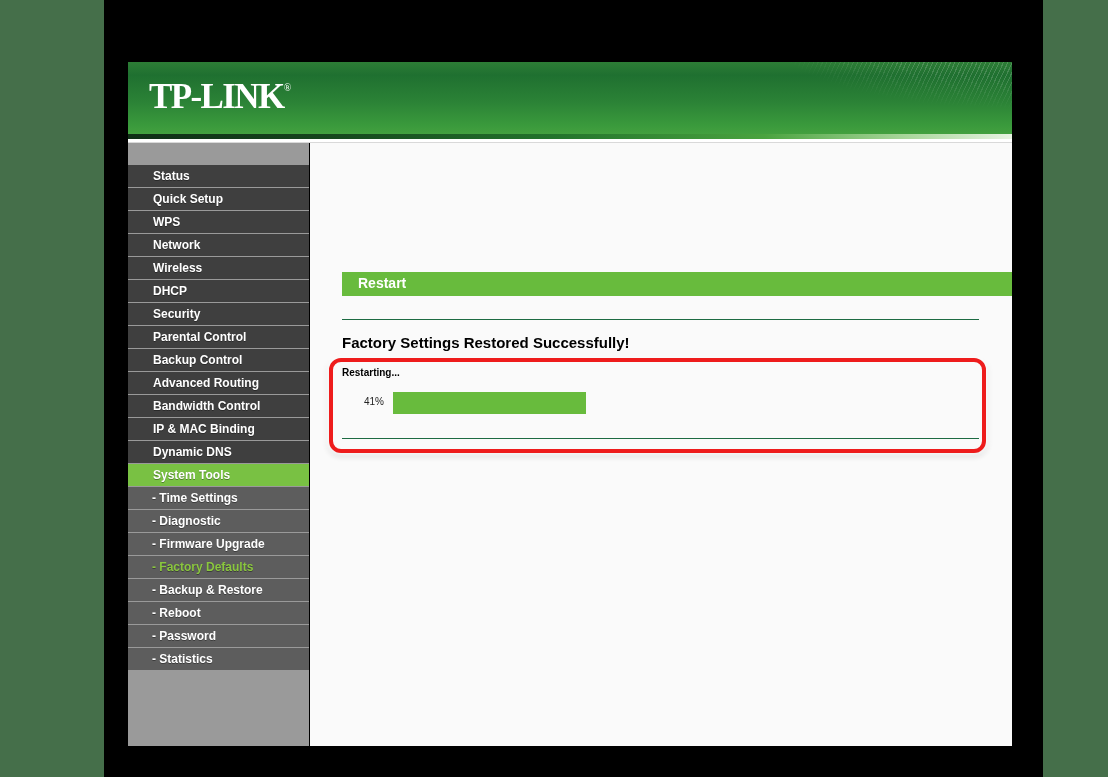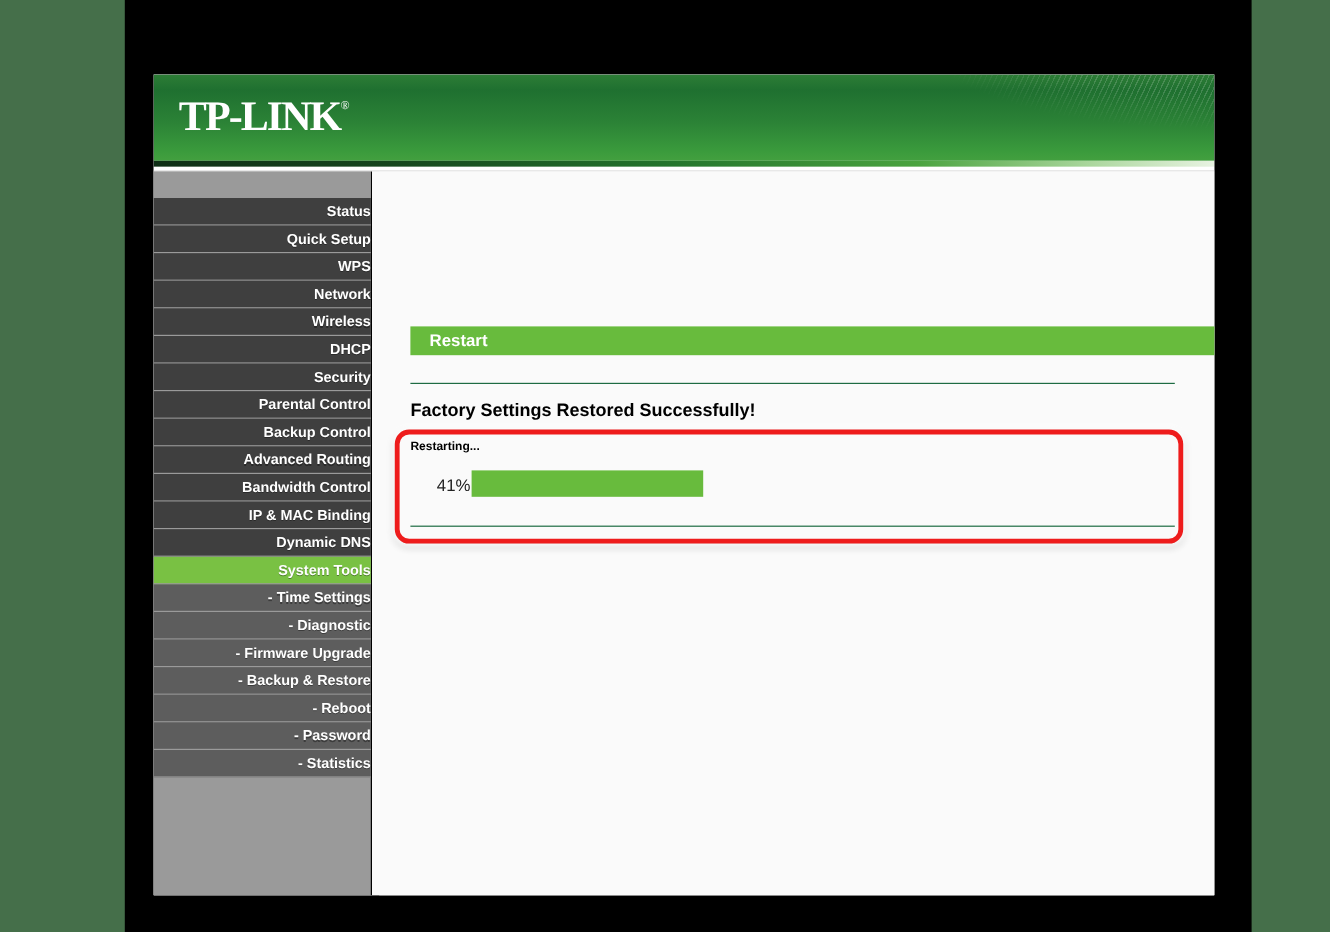--- a/index.html
+++ b/index.html
@@ -125,21 +125,20 @@
     padding-left: 25px;
     font-size: 12px;
     font-weight: bold;
     color: #ffffff;
     box-sizing: border-box;
     border-bottom: 1px solid #9a9a9a;
     white-space: nowrap;
     overflow: hidden;
     cursor: pointer;
     text-shadow: 0 1px 0 rgba(0,0,0,.35);
-    text-align: right;
   }
   .menu-item.top {
     background: #3f3f3f;
   }
   .menu-item.sub {
     background: #5d5d5d;
     padding-left: 24px;
   }
   .menu-item.active {
     background: #79c143;
@@ -220,21 +219,21 @@
     position: absolute;
     left: 48px;
     top: 249px;
     width: 600px;
     height: 22px;
   }
   #progress-pct {
     position: absolute;
     left: 0;
     top: 4px;
-    font-size: 14px;
+    font-size: 10px;
     color: #222222;
     font-family: "Liberation Sans", sans-serif;
   }
   #progress-track {
     position: absolute;
     left: 29px;
     top: 0;
     width: 470px;
     height: 22px;
     background: transparent;
@@ -281,20 +280,21 @@
           <div class="menu-item top">Parental Control</div>
           <div class="menu-item top">Backup Control</div>
           <div class="menu-item top">Advanced Routing</div>
           <div class="menu-item top">Bandwidth Control</div>
           <div class="menu-item top">IP &amp; MAC Binding</div>
           <div class="menu-item top">Dynamic DNS</div>
           <div class="menu-item top active">System Tools</div>
           <div class="menu-item sub">- Time Settings</div>
           <div class="menu-item sub">- Diagnostic</div>
           <div class="menu-item sub">- Firmware Upgrade</div>
+          <div class="menu-item sub subactive">- Factory Defaults</div>
           <div class="menu-item sub">- Backup &amp; Restore</div>
           <div class="menu-item sub">- Reboot</div>
           <div class="menu-item sub">- Password</div>
           <div class="menu-item sub">- Statistics</div>
         </div>
     </div>
 
     <div id="content">
 
       <div id="title-bar">

